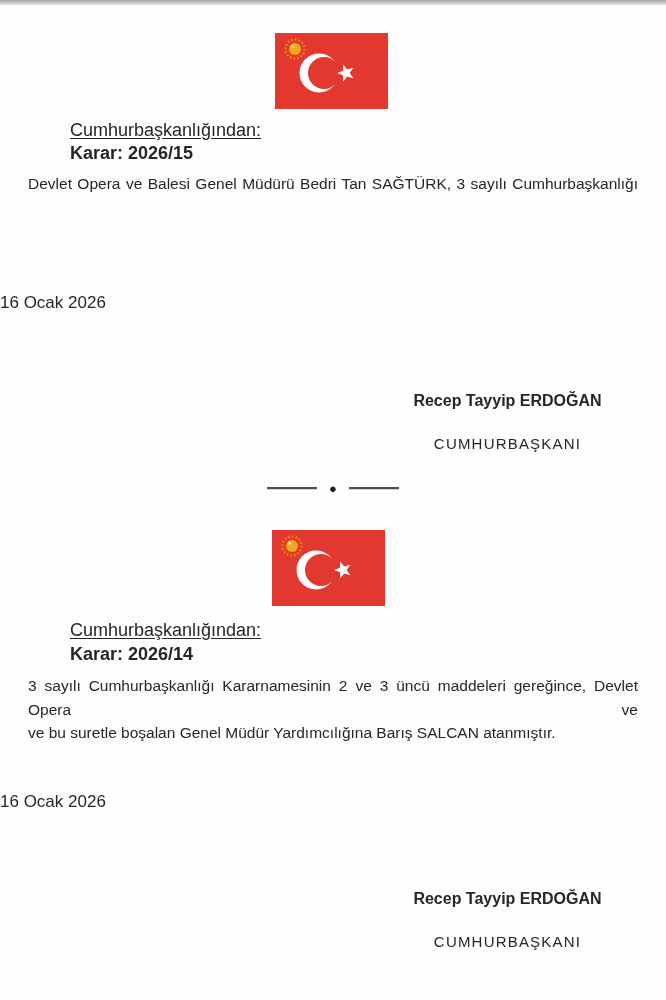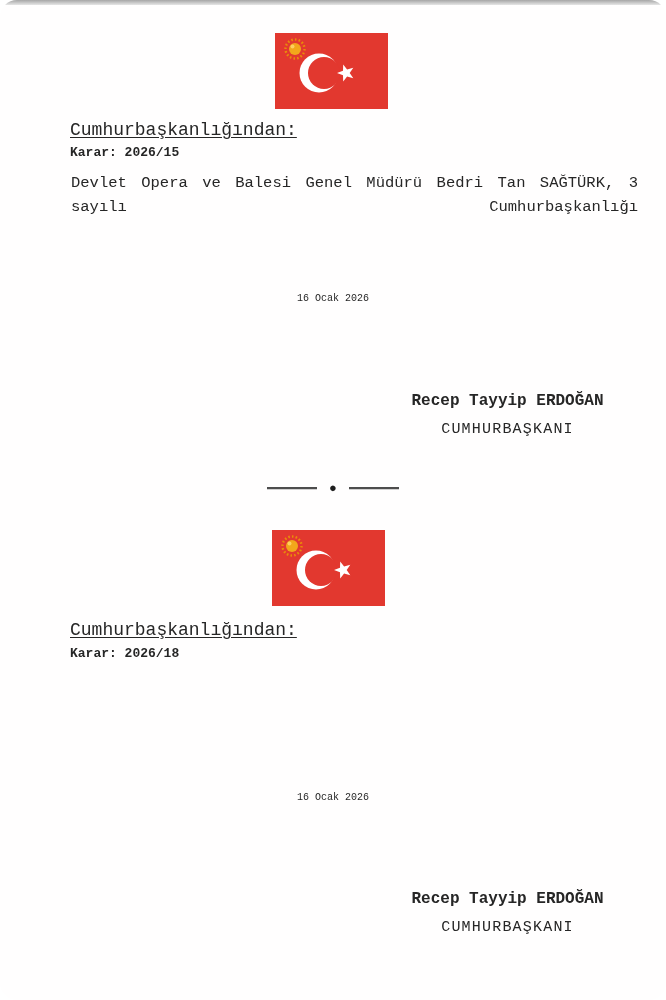--- a/index.html
+++ b/index.html
@@ -8,67 +8,66 @@
     --sun_orange:#e98b0a;
     --text:#262626;
     --divider:#4d4d4d;
   }
   html,body{margin:0;padding:0;background:#ffffff;}
   .page{
     position:relative;
     width:666px;height:1000px;
     background:#fffefe;
     overflow:hidden;
-    font-family:Liberation Mono, monospace;
+    font-family:Liberation Sans, sans-serif;
     color:var(--text);
-    border-radius:17px;
   }
   .scan-strip{
     position:absolute;left:0;top:0;width:666px;height:5px;
     background:linear-gradient(#a6a6a6,#e6e6e6);
   }
   .flag{position:absolute;width:113px;height:76px;}
   .flag-1{left:275px;top:33px;}
   .flag-2{left:272px;top:530px;}
   .agency-heading{
     position:absolute;left:70px;
     font-size:18px;line-height:21px;
     text-decoration:underline;
     text-underline-offset:2px;
   }
   .heading-1{top:120px;}
   .heading-2{top:620px;}
   .decision{
     position:absolute;left:70px;
-    font-size:13px;font-weight:bold;line-height:18px;
+    font-size:18px;font-weight:bold;line-height:18px;
   }
   .decision-1{top:144px;}
   .decision-2{top:645px;}
   .body-text{
     position:absolute;left:28px;width:610px;
     font-size:15.5px;line-height:23.5px;
   }
   .body-1{top:172px;}
   .body-2{top:674px;}
-  .body-text .line{text-align:left;margin-left:43px;}
+  .body-text .line{text-align:left;}
   .body-text .line.just{text-align:justify;text-align-last:justify;}
   .date{
     position:absolute;left:0;width:666px;
-    text-align:center;font-size:10px;
+    font-size:17px;
   }
   .date-1{top:293px;}
   .date-2{top:792px;}
   .signature{
     position:absolute;left:405px;width:205px;
     text-align:center;
   }
   .sig-1{top:391px;}
   .sig-2{top:889px;}
   .signer-name{font-size:16px;font-weight:bold;line-height:20px;}
-  .signer-title{font-size:15px;letter-spacing:1.2px;margin-top:10px;line-height:18px;}
+  .signer-title{font-size:15px;letter-spacing:1.2px;margin-top:24px;line-height:18px;}
   .divider{
     position:absolute;left:0;top:481px;width:666px;height:14px;
     display:flex;align-items:center;justify-content:center;gap:12px;
   }
   .divider .rule{
     width:50px;height:0;
     border-top:2px solid var(--divider);
     box-shadow:0 1px 0 rgba(0,0,0,0.18);
   }
   .divider .dot{
@@ -114,22 +113,24 @@
     <rect x="0" y="0" width="113" height="76" style="fill:var(--flag_red,#e2382f)"></rect>
     <circle cx="20" cy="16" r="9.5" fill="none" stroke-dasharray="1.6 2.1" stroke-width="2.4" style="stroke:var(--sun_orange,#e98b0a)"></circle>
     <circle cx="20" cy="16" r="6" style="fill:var(--sun_gold,#f2a71b)"></circle>
     <circle cx="17.5" cy="13.5" r="2" fill="#ffd970" opacity="0.8"></circle>
     <circle cx="44" cy="40" r="19.5" fill="#ffffff"></circle>
     <circle cx="49" cy="40" r="16" style="fill:var(--flag_red,#e2382f)"></circle>
     <polygon fill="#ffffff" points="62,40 68,42.2 68.2,48.6 72.1,43.5 78.3,45.3 74.7,40 78.3,34.7 72.1,36.5 68.2,31.4 68,37.8"></polygon>
   </svg>
 
   <div class="agency-heading heading-2">Cumhurbaşkanlığından:</div>
-  <div class="decision decision-2">Karar: 2026/18</div>
+  <div class="decision decision-2">Karar: 2026/14</div>
   <div class="body-text body-2">
+      <div class="line just">3 sayılı Cumhurbaşkanlığı Kararnamesinin 2 ve 3 üncü maddeleri gereğince, Devlet Opera ve</div>
+      <div class="line">ve bu suretle boşalan Genel Müdür Yardımcılığına Barış SALCAN atanmıştır.</div>
     </div>
   <div class="date date-2">16 Ocak 2026</div>
 
   <div class="signature sig-2">
     <div class="signer-name">Recep Tayyip ERDOĞAN</div>
     <div class="signer-title">CUMHURBAŞKANI</div>
   </div>
 
 </div>
 

